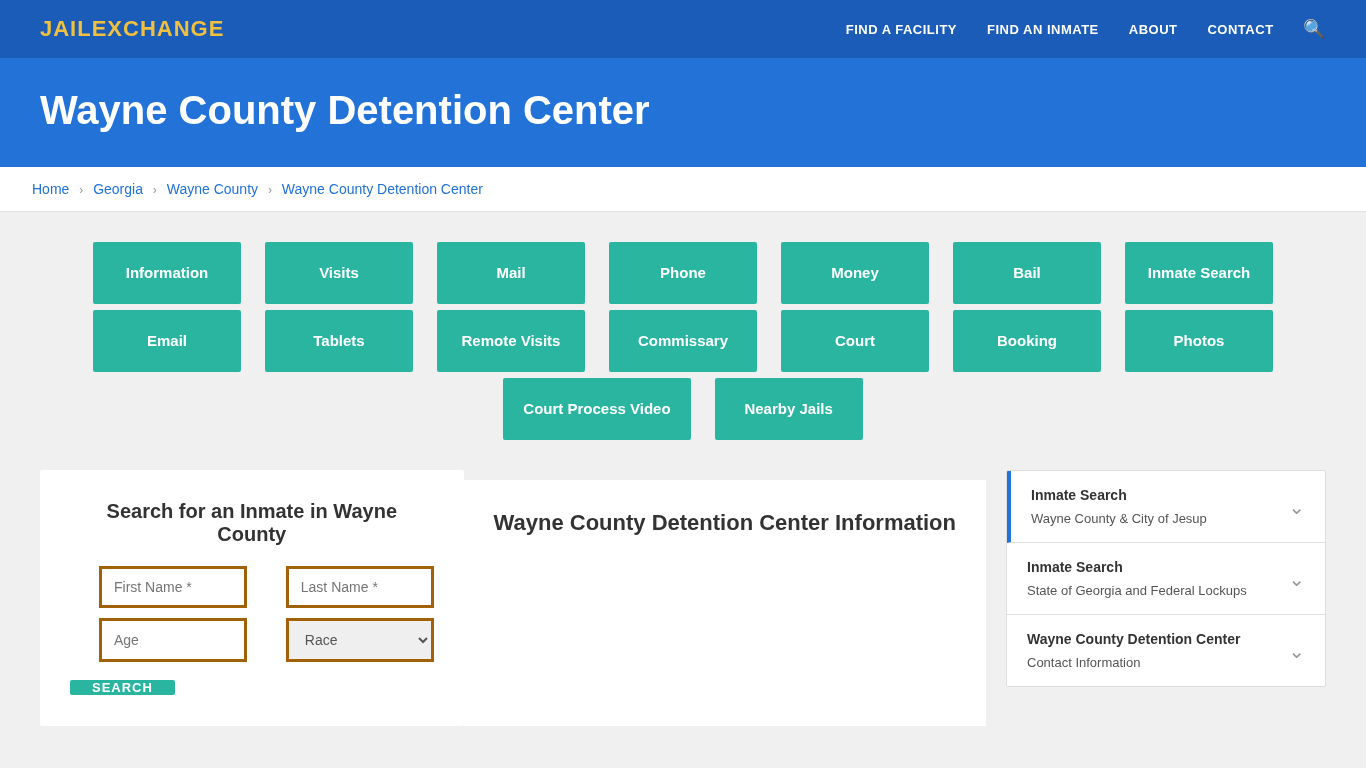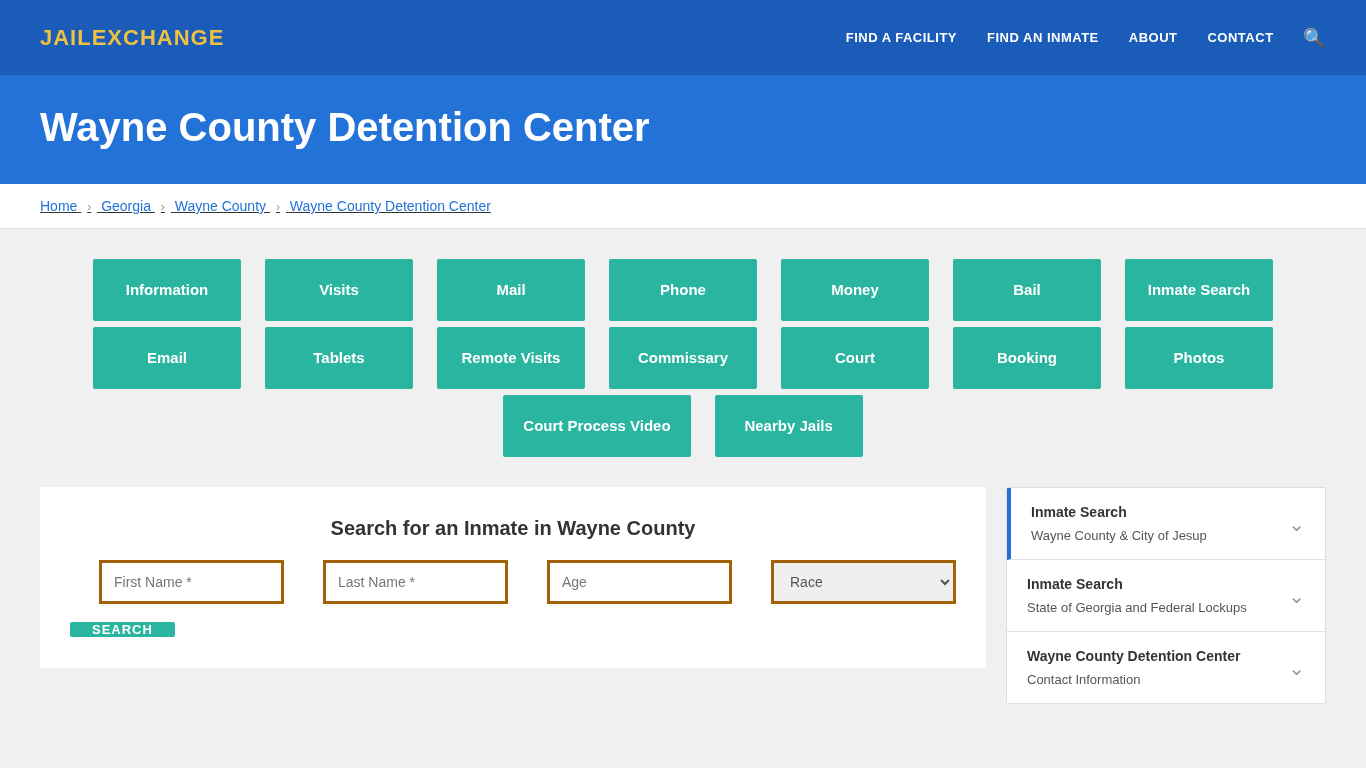--- a/index.html
+++ b/index.html
@@ -5,21 +5,21 @@
     * { margin: 0; padding: 0; box-sizing: border-box; }
     body { font-family: Arial, sans-serif; background: #f0f0f0; color: #333; }
 
     
     nav {
       background: #1a5cb8;
       display: flex;
       align-items: center;
       justify-content: space-between;
       padding: 0 40px;
-      height: 75px;
+      height: 58px;
     }
     .nav-logo {
       font-size: 22px;
       font-weight: 900;
       color: #fff;
       letter-spacing: 1px;
     }
     .nav-logo span { color: #f0c040; }
     .nav-links {
       display: flex;
@@ -47,24 +47,23 @@
     }
     .hero h1 {
       color: #fff;
       font-size: 40px;
       font-weight: 800;
     }
 
     
     .breadcrumb {
       background: #fff;
-      padding: 14px 40px;
+      padding: 14px 32px;
       font-size: 14px;
       border-bottom: 1px solid #e0e0e0;
-      text-decoration: underline;
     }
     .breadcrumb a {
       color: #2272d8;
       text-decoration: none;
     }
     .breadcrumb .sep {
       margin: 0 6px;
       color: #999;
       font-size: 12px;
     }
@@ -276,20 +275,23 @@
             <option>Race</option>
             <option>White</option>
             <option>Black</option>
             <option>Hispanic</option>
             <option>Asian</option>
             <option>Other</option>
           </select>
         </div>
         <button class="search-btn">SEARCH</button>
       </div>
+      <div style="background:#fff; padding: 20px 30px 10px 30px; margin-top:10px;">
+        <h2 class="section-heading">Wayne County Detention Center Information</h2>
+      </div>
     </div>
 
     <div class="sidebar">
       <div class="sidebar-item active">
         <div class="sidebar-item-text">
           <span class="sidebar-item-title">Inmate Search</span>
           <span class="sidebar-item-sub">Wayne County &amp; City of Jesup</span>
         </div>
         <span class="chevron">⌄</span>
       </div>

